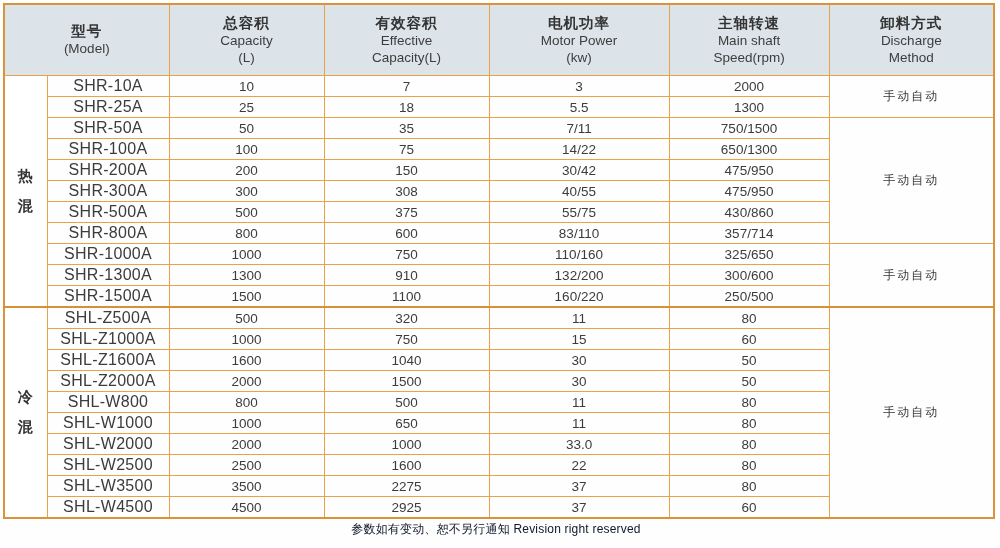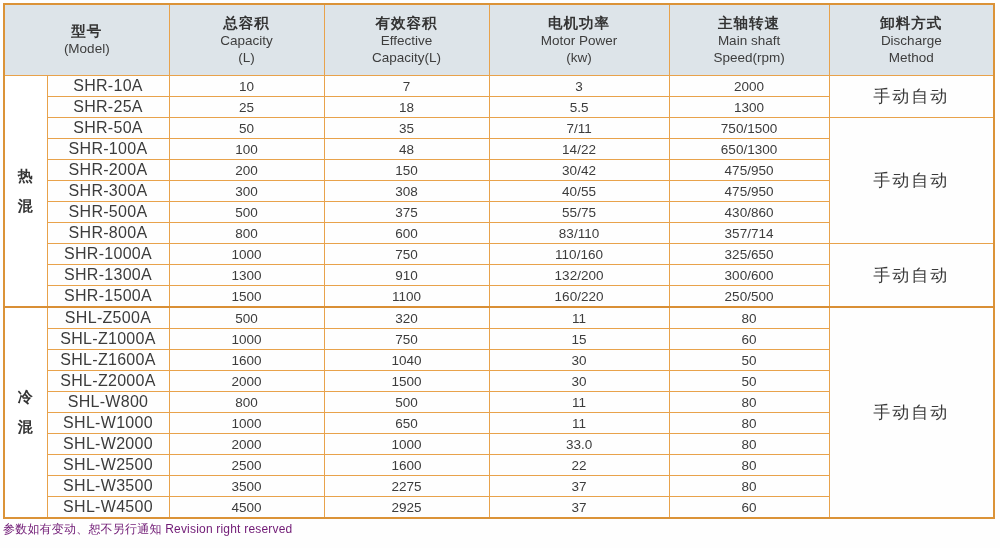--- a/index.html
+++ b/index.html
@@ -54,32 +54,32 @@
   }
   td.model-cell { font-size: 16px; letter-spacing: 0.3px; }
   td.group-cell {
     font-size: 15px;
     font-weight: 700;
     color: #333;
     background: #fff;
   }
   td.group-cell span { display: block; margin: 11px 0; letter-spacing: 1px; }
   td.discharge-cell {
-    font-size: 17px;
+    font-size: 12px;
     font-weight: 500;
     color: #3a3a3a;
     letter-spacing: 2px;
   }
   tr.section-split td { border-top: 2px solid #d98f35; }
   .footnote {
     width: 994px;
-    text-align: left;
+    text-align: center;
     font-size: 12px;
     font-weight: 500;
-    color: #701a75;
+    color: #0f172a;
     padding: 2px 8px 0 0;
     box-sizing: border-box;
     letter-spacing: 0.2px;
   }
 </style>
 </head>
 <body>
 
 <div class="page">
   <table class="spec">
@@ -149,21 +149,21 @@
           <td class="model-cell">SHR-50A</td>
           <td class="capacity-cell">50</td>
           <td class="effective-capacity-cell">35</td>
           <td class="motor-power-cell">7/11</td>
           <td class="shaft-speed-cell">750/1500</td>
           <td rowspan="6" class="discharge-cell">手动自动</td>
         </tr>
         <tr>
           <td class="model-cell">SHR-100A</td>
           <td class="capacity-cell">100</td>
-          <td class="effective-capacity-cell">48</td>
+          <td class="effective-capacity-cell">75</td>
           <td class="motor-power-cell">14/22</td>
           <td class="shaft-speed-cell">650/1300</td>
         </tr>
         <tr>
           <td class="model-cell">SHR-200A</td>
           <td class="capacity-cell">200</td>
           <td class="effective-capacity-cell">150</td>
           <td class="motor-power-cell">30/42</td>
           <td class="shaft-speed-cell">475/950</td>
         </tr>

